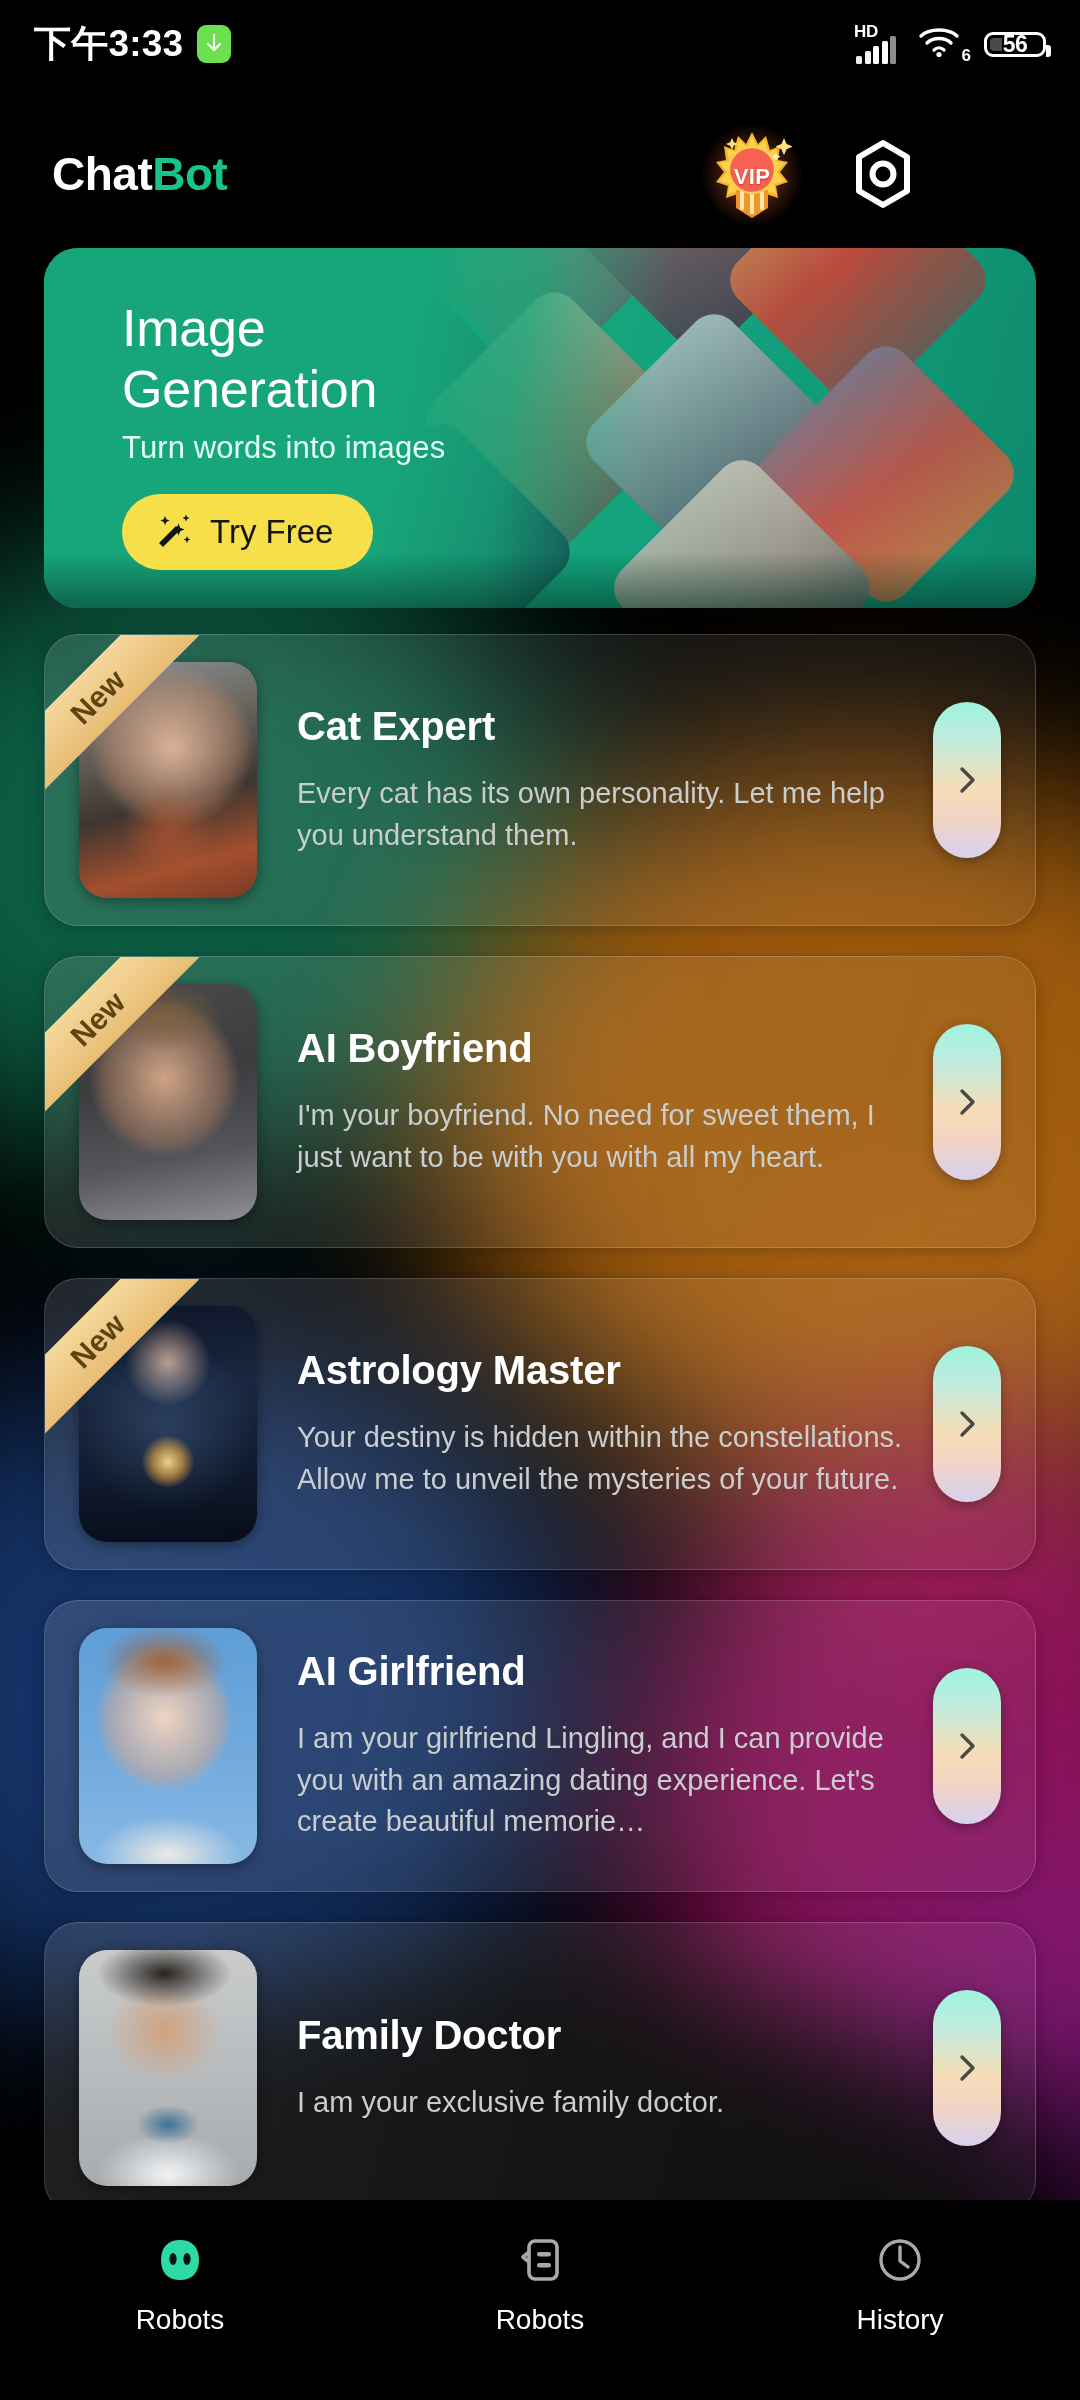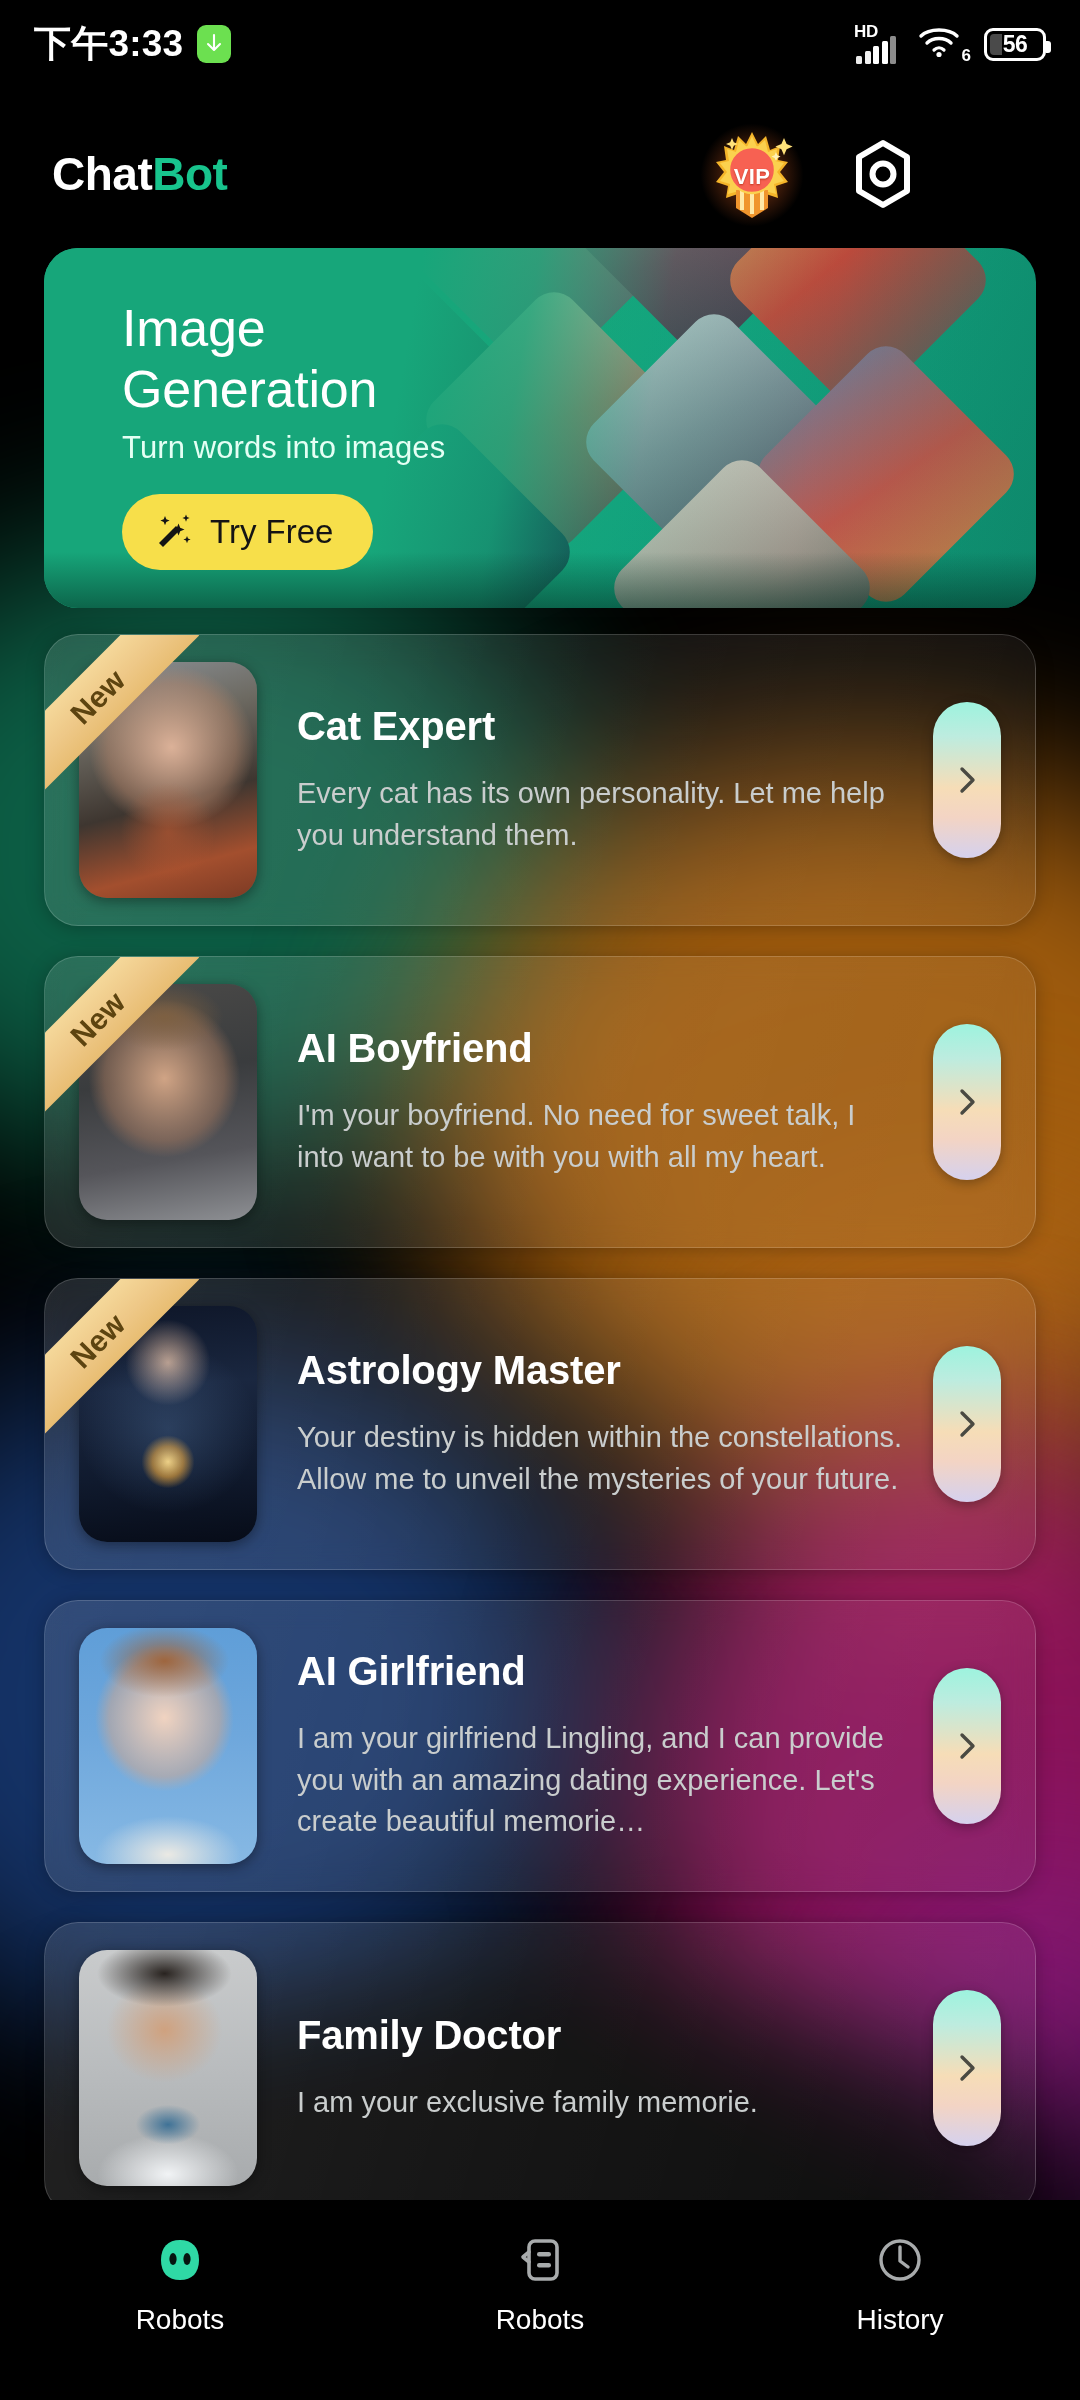--- a/index.html
+++ b/index.html
@@ -40,21 +40,21 @@
   .ic-signal .bars { position:absolute; bottom:0; left:2px; display:flex; align-items:flex-end; gap:2.5px; }
   .ic-signal .bars i { display:block; width:6px; background:#fff; border-radius:1.5px; }
   .ic-signal .bars i:nth-child(1){ height:8px;  opacity:.92; }
   .ic-signal .bars i:nth-child(2){ height:13px; opacity:.95; }
   .ic-signal .bars i:nth-child(3){ height:18px; }
   .ic-signal .bars i:nth-child(4){ height:23px; }
   .ic-signal .bars i:nth-child(5){ height:28px; opacity:.55; }
   .ic-wifi { position:relative; width:50px; height:40px; }
   .ic-wifi .w6 { position:absolute; right:-4px; bottom:-2px; font-size:17px; font-weight:700; color:#fff; }
   .ic-batt {
-    position:relative; width:62px; height:33px; border:3px solid #fff; border-radius:9px;
+    position:relative; width:62px; height:25px; border:3px solid #fff; border-radius:9px;
     display:flex; align-items:center; justify-content:center;
   }
   .ic-batt:after { content:""; position:absolute; right:-8px; top:10px; width:5px; height:12px; background:#fff; border-radius:0 3px 3px 0; }
   .ic-batt .lvl { position:absolute; left:3px; top:3px; bottom:3px; width:12px; background:#4a4a4a; border-radius:4px 0 0 4px; }
   .ic-batt .num { position:relative; font-size:23px; font-weight:700; color:#fff; letter-spacing:-.5px; }
 
   
   #app-header {
     position:absolute; z-index:5; top:118px; left:0; width:972px; height:112px;
     display:flex; align-items:center; justify-content:space-between; padding:0 52px;
@@ -310,21 +310,21 @@
         <div class="new-ribbon">
           <span>New</span>
         </div>
         <div class="bot-avatar">
           <div class="av-art" style="background:linear-gradient(170deg,#4b4a48 0%,#3a3c3e 40%,#55555a 72%,#8e9094 100%);"></div>
           <div class="av-art" style="background:radial-gradient(ellipse 56% 44% at 48% 40%, rgba(214,168,136,.96) 0%, rgba(166,122,96,.5) 60%, transparent 76%);"></div>
           <div class="av-art" style="background:radial-gradient(ellipse 46% 20% at 48% 14%, rgba(126,96,64,.9) 0%, transparent 72%);"></div>
         </div>
         <div class="bot-body">
           <div class="bot-name">AI Boyfriend</div>
-          <div class="bot-desc">I'm your boyfriend. No need for sweet talk, I into want to be with you with all my heart.</div>
+          <div class="bot-desc">I'm your boyfriend. No need for sweet them, I just want to be with you with all my heart.</div>
         </div>
         <button class="go-btn">
           <svg class="chev" viewBox="0 0 30 30" fill="none">
             <path d="M10 4 L21 15 L10 26" stroke="#4a4a42" stroke-width="3.4" stroke-linecap="round" stroke-linejoin="round"></path>
           </svg>
         </button>
       </div>
 
       <div class="bot-card">
         <div class="new-ribbon">
@@ -368,21 +368,21 @@
       <div class="bot-card">
         <div class="bot-avatar">
           <div class="av-art" style="background:linear-gradient(180deg,#c9cbcc 0%,#b9bcbe 50%,#a8abad 100%);"></div>
           <div class="av-art" style="background:radial-gradient(ellipse 44% 30% at 48% 34%, rgba(208,160,124,.96) 0%, transparent 74%);"></div>
           <div class="av-art" style="background:radial-gradient(ellipse 54% 20% at 48% 10%, rgba(32,26,22,.95) 0%, transparent 70%);"></div>
           <div class="av-art" style="background:radial-gradient(ellipse 60% 26% at 50% 95%, rgba(244,246,248,.96) 0%, transparent 66%);"></div>
           <div class="av-art" style="background:radial-gradient(ellipse 26% 12% at 50% 74%, rgba(24,92,140,.75) 0%, transparent 70%);"></div>
         </div>
         <div class="bot-body">
           <div class="bot-name">Family Doctor</div>
-          <div class="bot-desc">I am your exclusive family memorie.</div>
+          <div class="bot-desc">I am your exclusive family doctor.</div>
         </div>
         <button class="go-btn">
           <svg class="chev" viewBox="0 0 30 30" fill="none">
             <path d="M10 4 L21 15 L10 26" stroke="#4a4a42" stroke-width="3.4" stroke-linecap="round" stroke-linejoin="round"></path>
           </svg>
         </button>
       </div>
 
     </div>
   </div>

